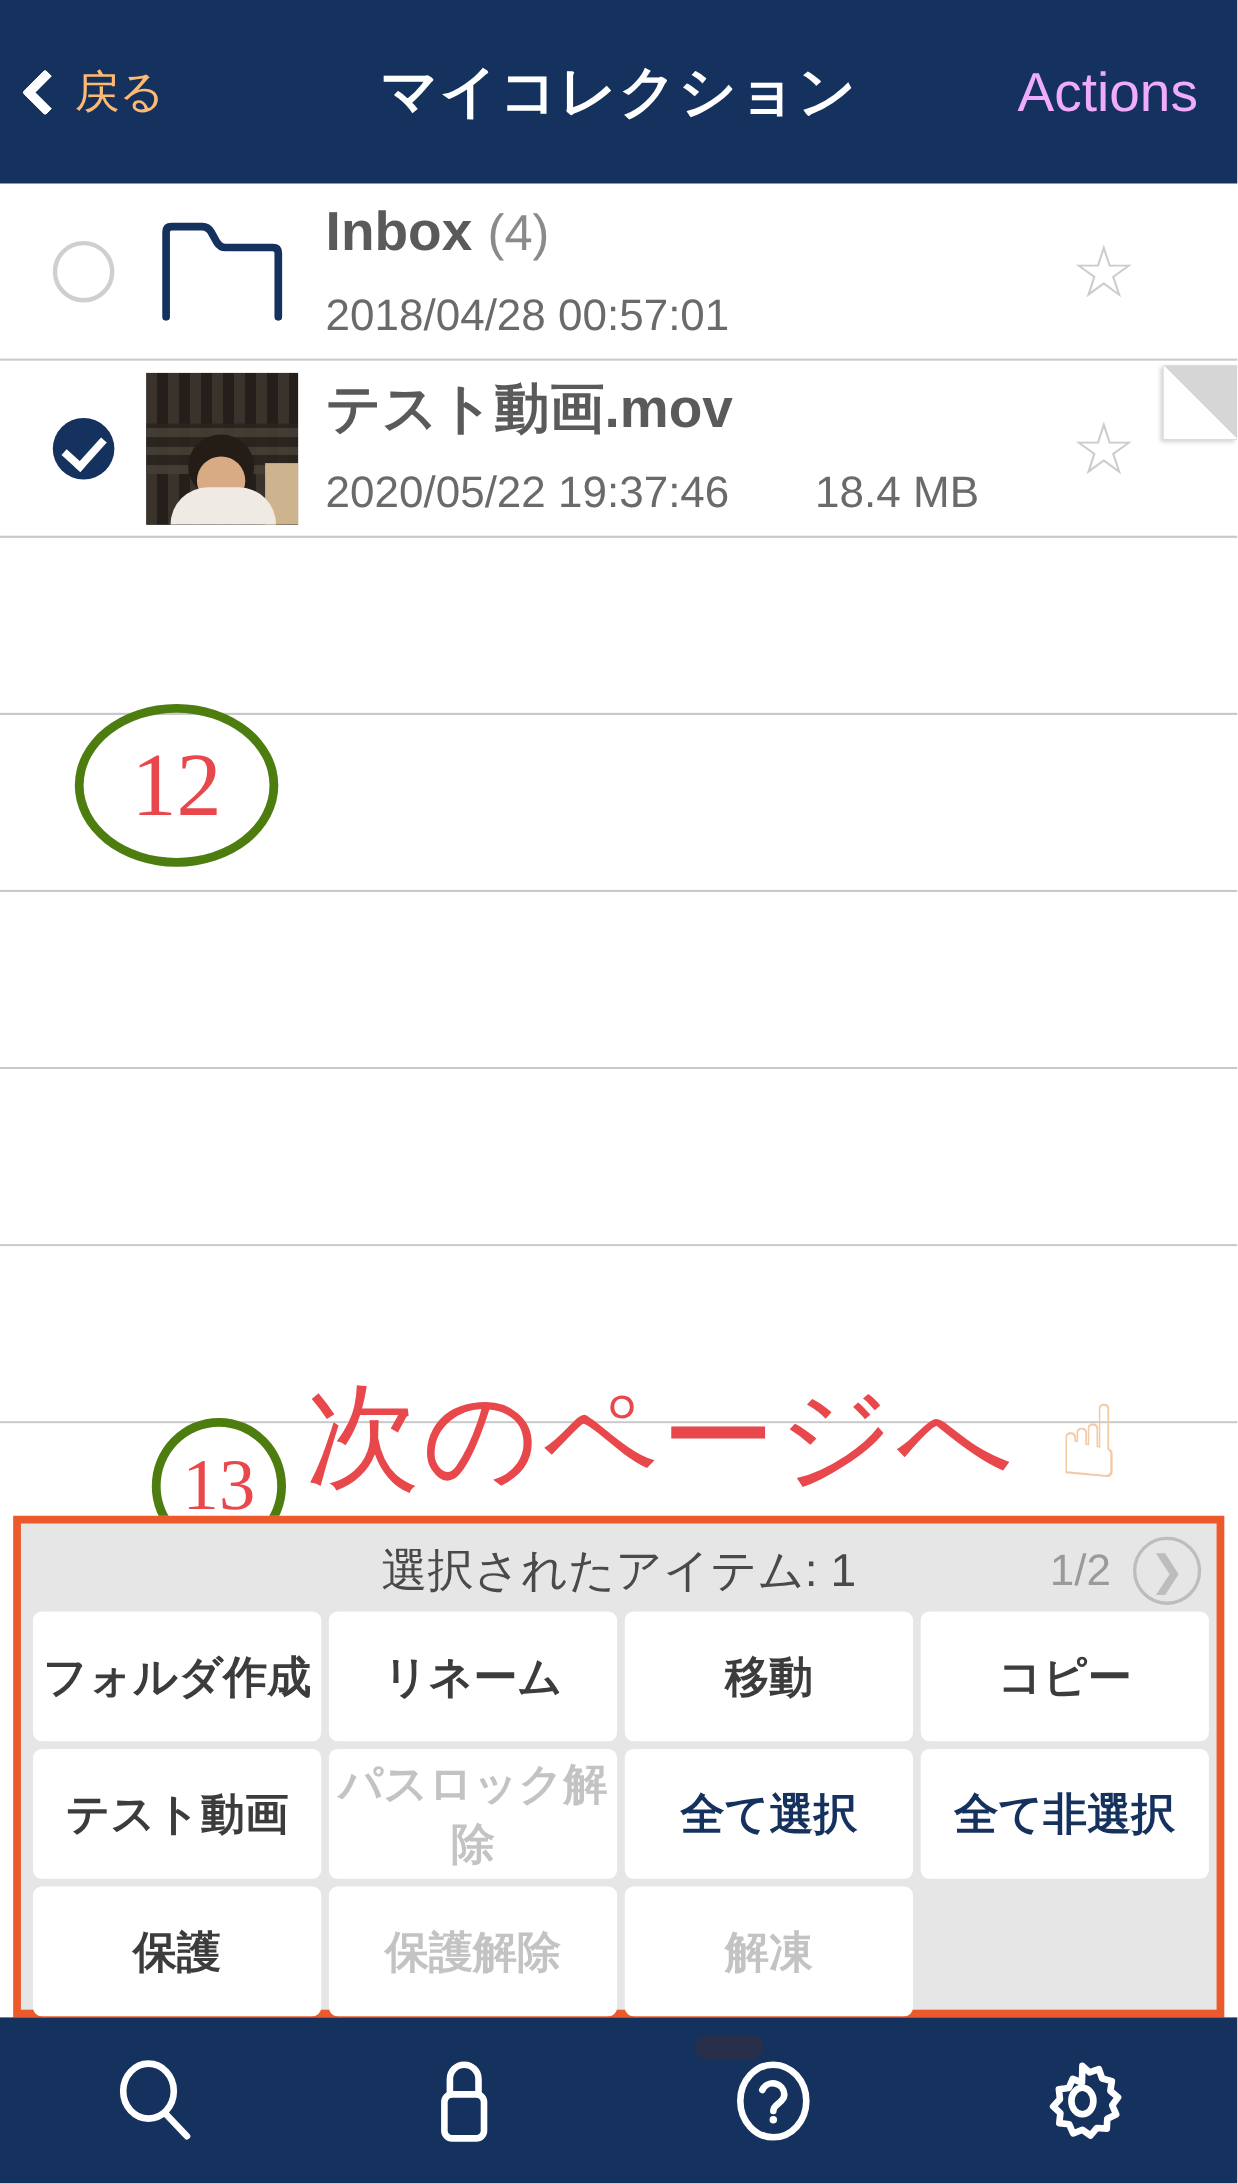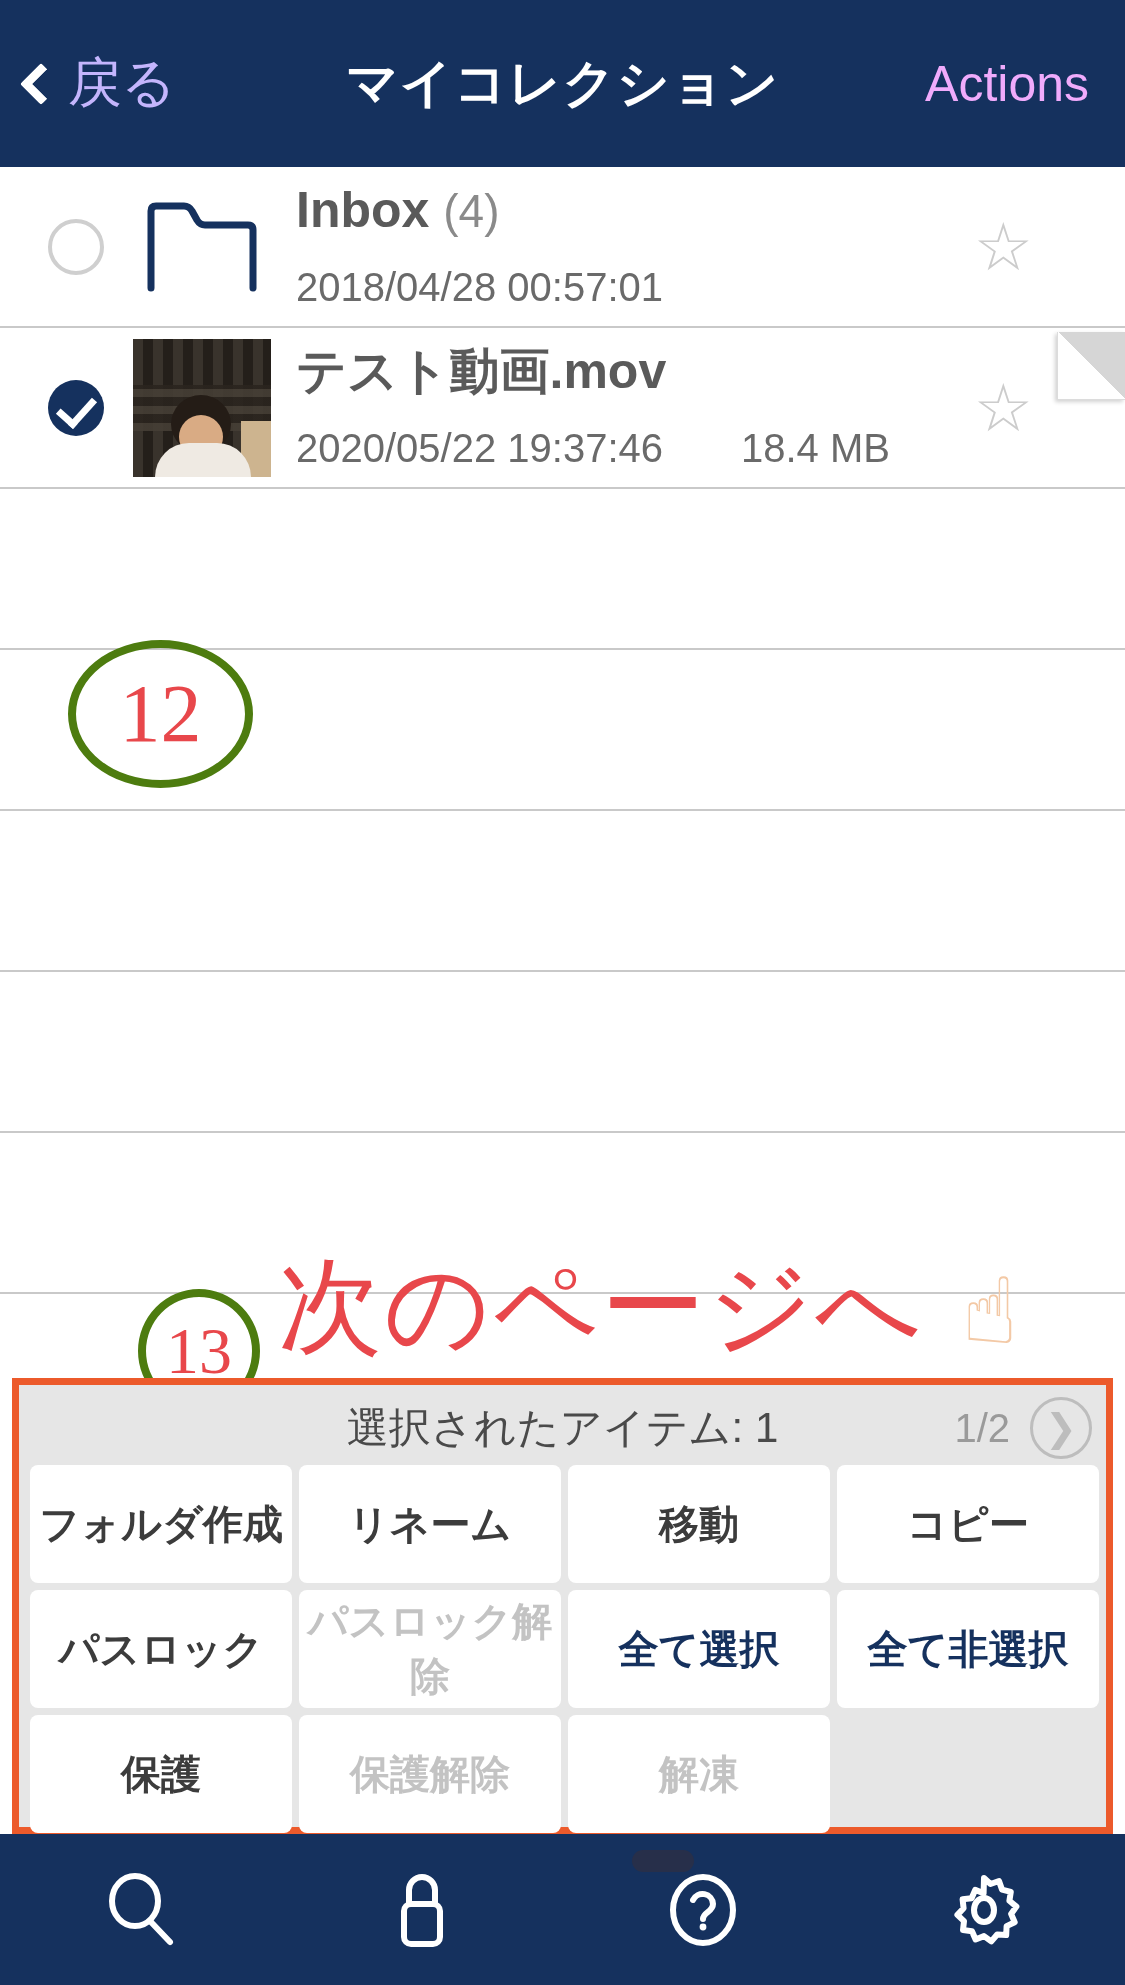--- a/index.html
+++ b/index.html
@@ -30,21 +30,21 @@
   .chev {
     display: inline-block;
     width: 30px; height: 30px;
     border-left: 9px solid #ffffff;
     border-bottom: 9px solid #ffffff;
     transform: rotate(45deg);
     margin-right: 12px;
     border-radius: 3px;
   }
   .nav-back-label {
-    font-size: 54px; color: #c4b5fd; letter-spacing: -1px;
+    font-size: 41px; color: #fdba74; letter-spacing: -1px;
   }
   .nav-title {
     position: absolute; left: 0; right: 0; top: 50%;
     transform: translateY(-50%);
     text-align: center;
     font-size: 52px; font-weight: 700; color: #ffffff;
     letter-spacing: 1px;
     pointer-events: none;
   }
   .nav-actions {
@@ -353,21 +353,21 @@
       <div class="panel-head-label">選択されたアイテム: 1</div>
       <div class="panel-page">1/2</div>
       <div class="panel-next">❯</div>
     </div>
     <div class="btn-grid">
       <div class="abtn">フォルダ作成</div>
       <div class="abtn">リネーム</div>
       <div class="abtn">移動</div>
       <div class="abtn">コピー</div>
 
-      <div class="abtn">パスロック</div>
+      <div class="abtn">テスト動画</div>
       <div class="abtn disabled">パスロック解除</div>
       <div class="abtn navy">全て選択</div>
       <div class="abtn navy">全て非選択</div>
 
       <div class="abtn">保護</div>
       <div class="abtn disabled">保護解除</div>
       <div class="abtn disabled">解凍</div>
     </div>
   </div>
 

